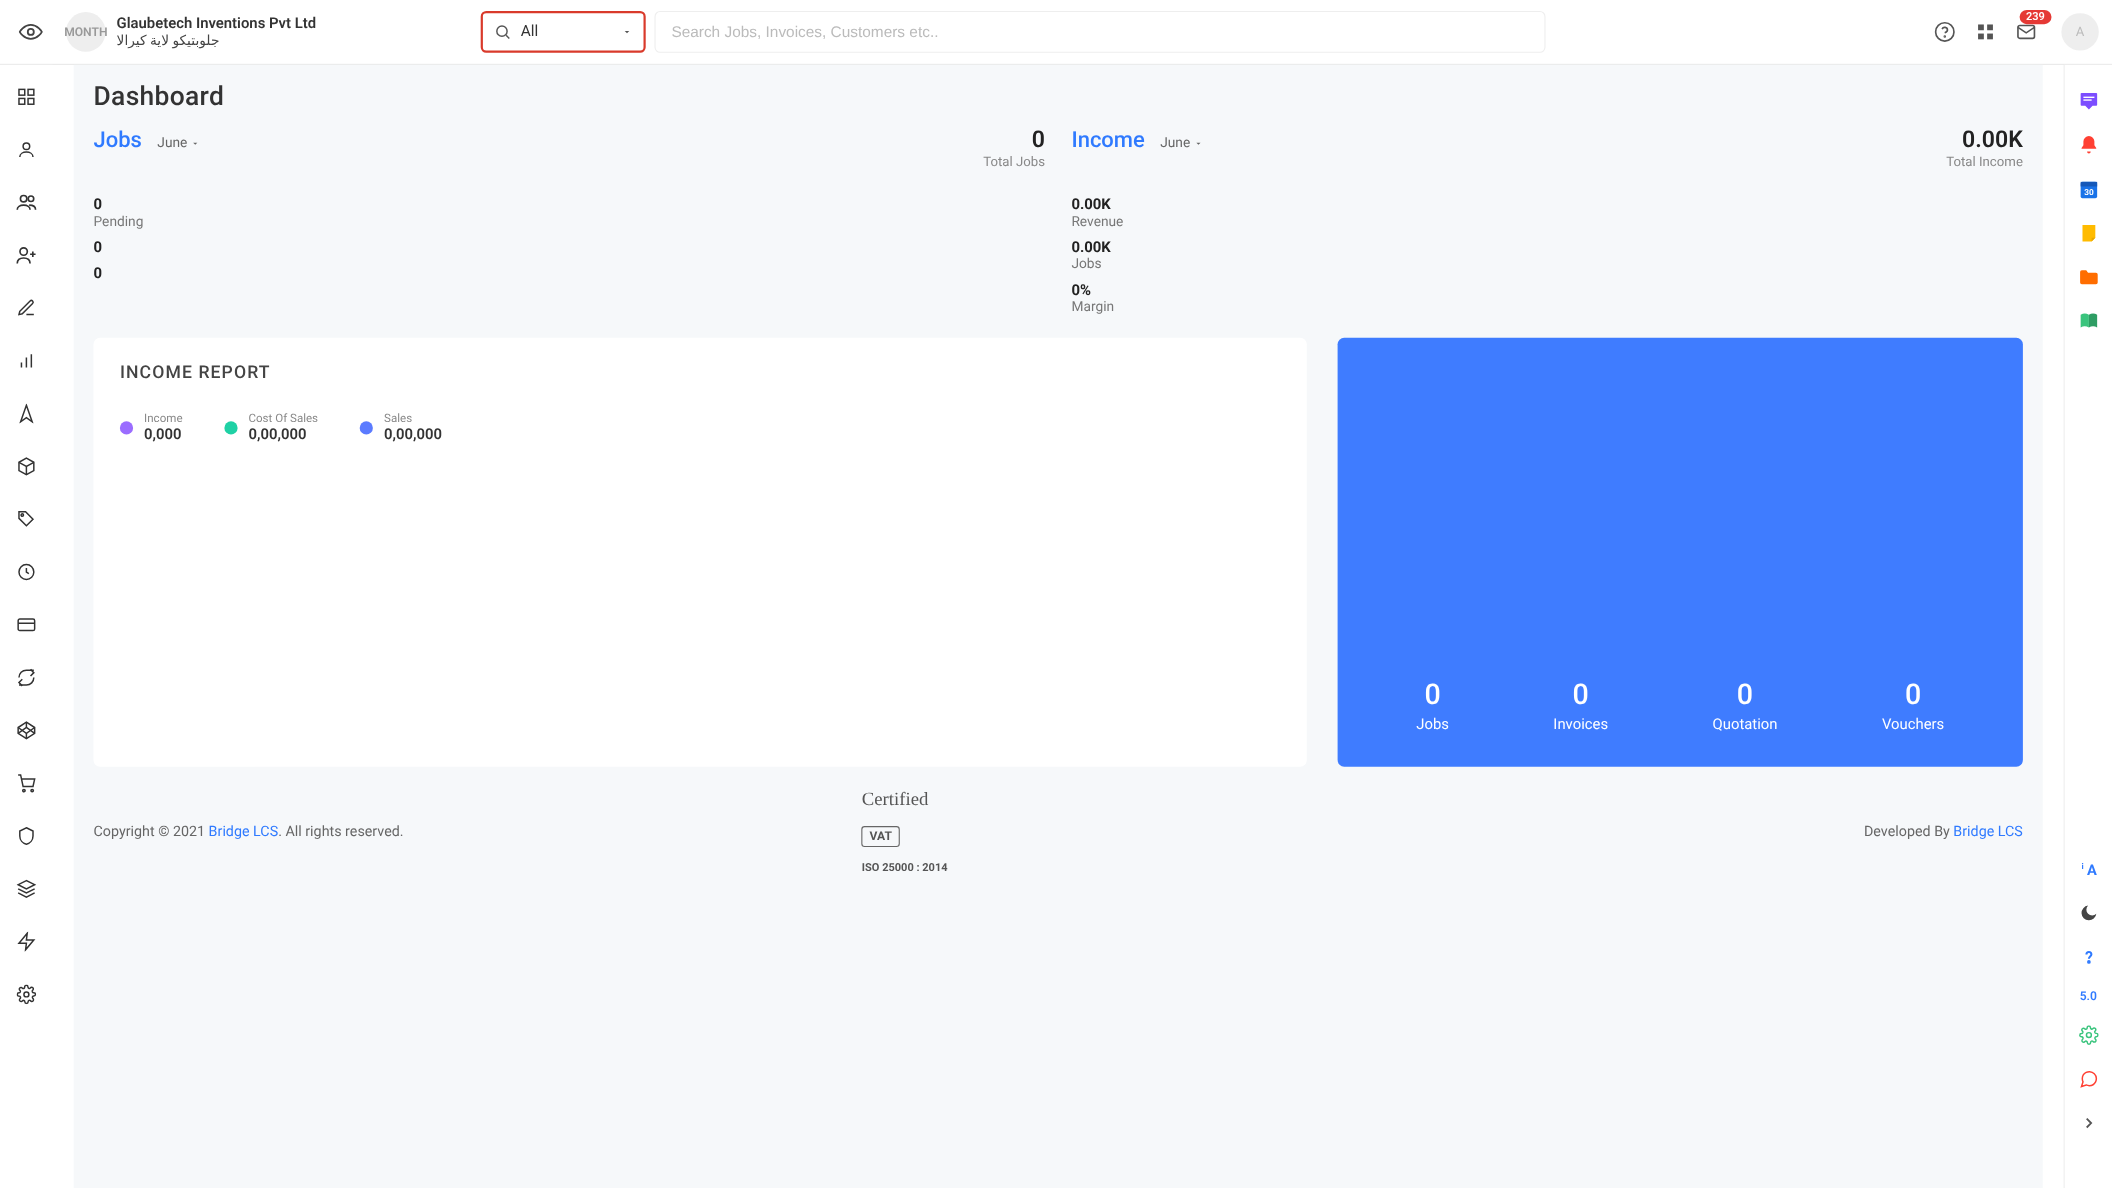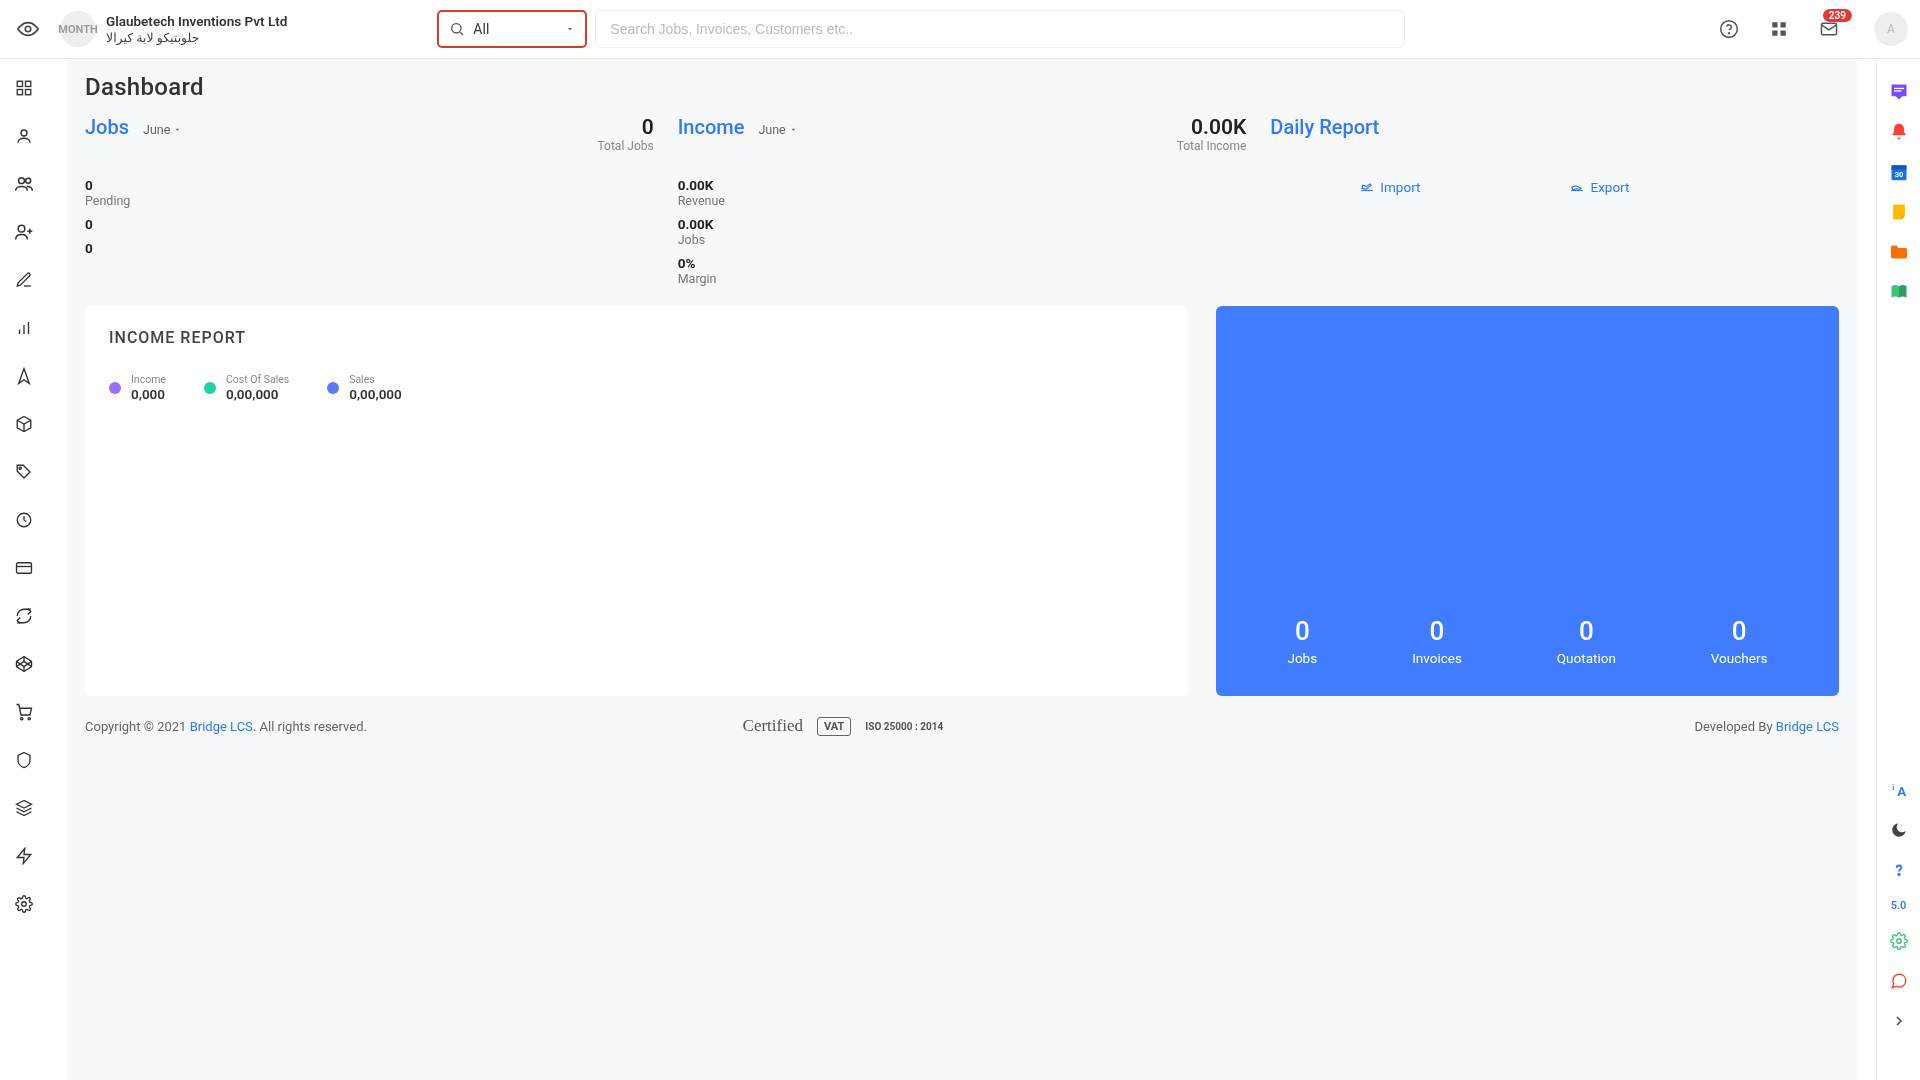--- a/index.html
+++ b/index.html
@@ -45,21 +45,21 @@
 .search-scope .scope-label { flex:1; font-size:14px; color:#333; }
 .search-input {
   height:38px; width:810px;
   border:1px solid #eee; border-radius:5px;
   margin-left:8px; padding:0 14px; font-size:14px;
   color:#888;
   background:#fff;
 }
 .search-input::placeholder { color:#bbb; }
 
-.header-right { margin-left:auto; display:flex; align-items:center; gap:28px; }
+.header-right { margin-left:auto; display:flex; align-items:center; gap:15px; }
 .icon-btn { width:22px; height:22px; display:flex; align-items:center; justify-content:center; cursor:pointer; color:#555; position:relative; }
 .badge {
   position:absolute; top:-9px; right:-12px;
   background:#e53935; color:#fff; font-size:10px; font-weight:600;
   border-radius:10px; padding:1px 6px;
 }
 .user-avatar {
   width:34px; height:34px; border-radius:50%;
   background:#eee; color:#bbb; font-size:12px;
   display:flex; align-items:center; justify-content:center;
@@ -125,21 +125,21 @@
 .month-stats { margin-top:auto; display:flex; justify-content:space-around; padding-bottom:8px; }
 .month-stats .ms { text-align:center; }
 .month-stats .ms .v { font-size:26px; font-weight:500; }
 .month-stats .ms .l { font-size:13.5px; margin-top:4px; }
 
 .footer {
   display:flex; align-items:center; margin-top:20px;
   font-size:13px; color:#666; padding-bottom:30px;
 }
 .footer a { color:#2f7aff; text-decoration:none; }
-.footer .certs { margin:0 auto; display:flex; align-items:center; gap:14px; }
+.footer .certs { margin:0 auto; display:flex; align-items:flex-start; gap:14px;flex-direction:column; }
 .footer .right { margin-left:auto; }
 
 
 .sidebar-right {
   width:44px; background:#fff;
   display:flex; flex-direction:column; align-items:center;
   padding-top:22px; gap:18px;
   border-left:1px solid #eee;
 }
 .sr-icon { width:22px; height:22px; display:flex; align-items:center; justify-content:center; cursor:pointer; }
@@ -388,41 +388,20 @@
               <div class="v">0.00K</div>
               <div class="l">Jobs</div>
             </div>
           <div class="mm">
               <div class="v">0%</div>
               <div class="l">Margin</div>
             </div>
         </div>
       </div>
 
-      <div class="stats-col">
-        <div class="stats-head">
-          <span class="title-link">Daily Report</span>
-        </div>
-        <div class="report-links">
-          <span class="report-link">
-            <svg width="14" height="14" viewBox="0 0 24 24" fill="none" stroke="#2f7aff" stroke-width="2">
-                <path d="M2 18h20"></path>
-                <path d="M3 14l7 2 9-7-2-2-6 4-6-2z"></path>
-              </svg>
-            <span>Import</span>
-          </span>
-          <span class="report-link">
-            <svg width="14" height="14" viewBox="0 0 24 24" fill="none" stroke="#2f7aff" stroke-width="2">
-                <path d="M2 18h20"></path>
-                <path d="M3 12l7-2 9 4-2 2-6-1-6 2z"></path>
-              </svg>
-            <span>Export</span>
-          </span>
-        </div>
-      </div>
     </div>
 
     <div class="cards-row">
       <div class="card income-card">
         <div class="card-title">INCOME REPORT</div>
         <div class="legend">
           <div class="legend-item">
             <span class="dot purple"></span>
             <div class="legend-text">
                 <div class="t">Income</div>

